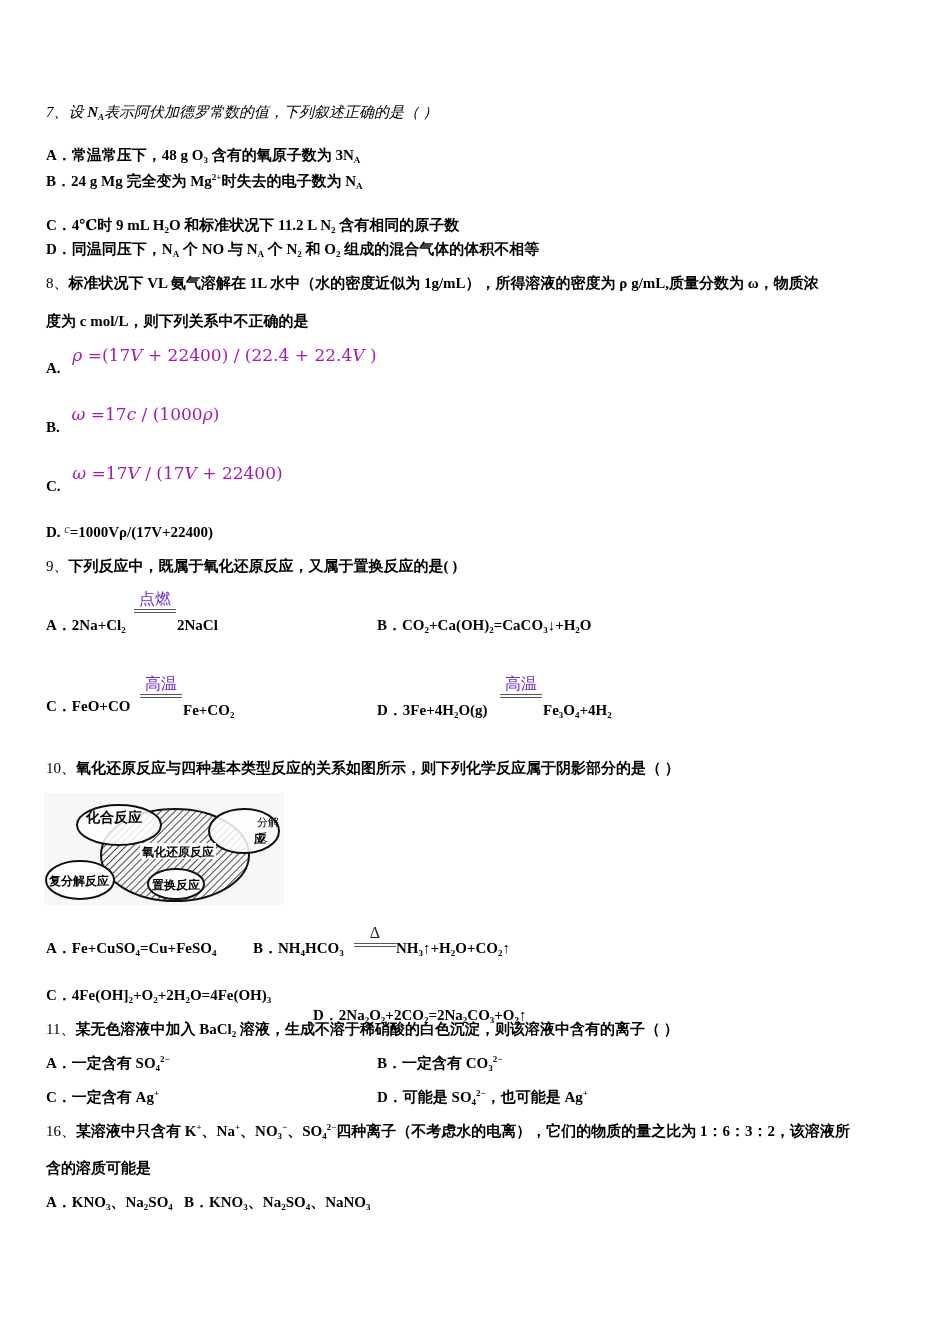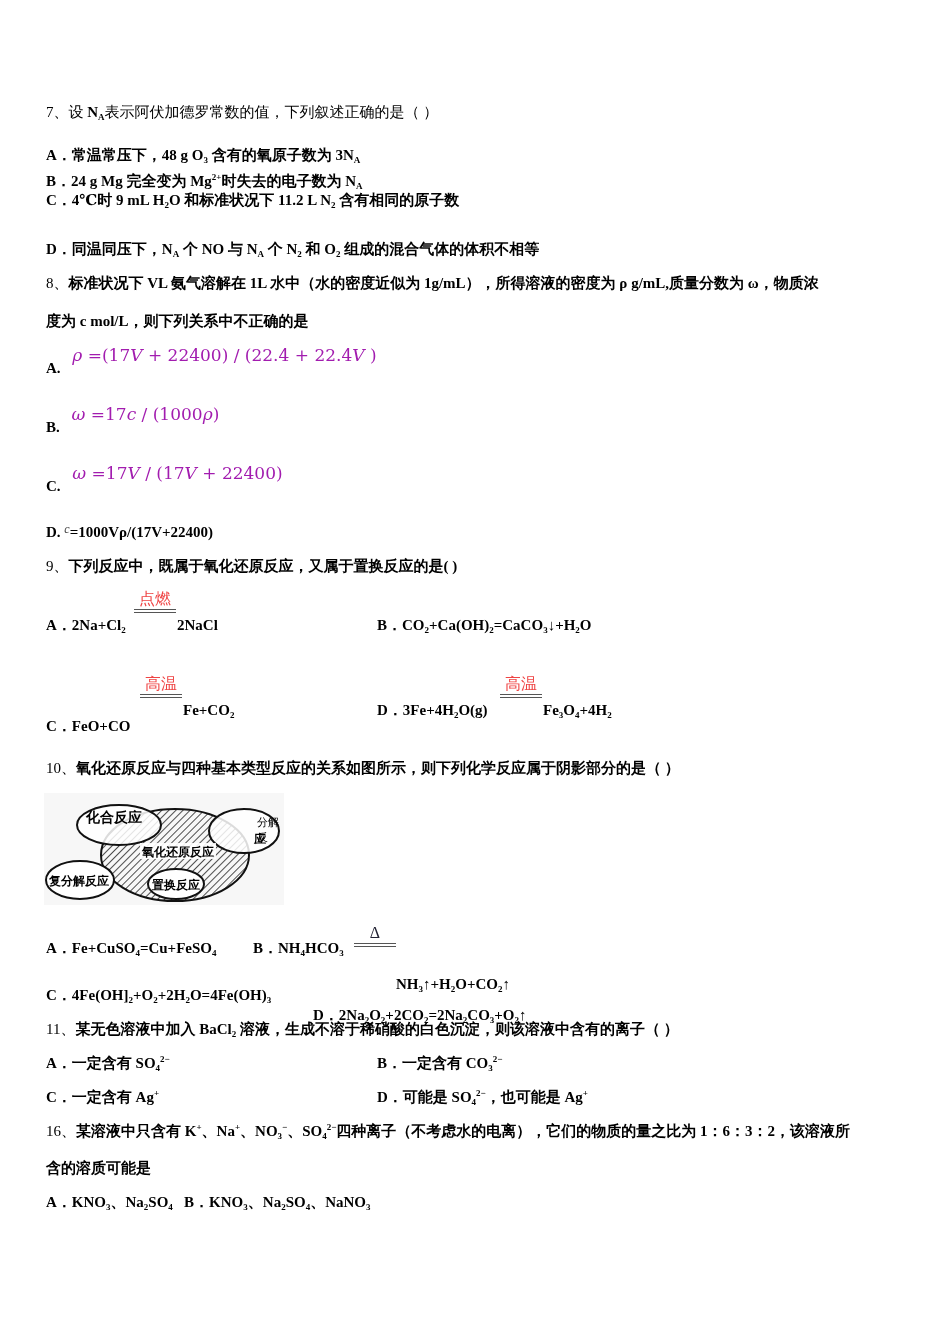--- a/index.html
+++ b/index.html
@@ -15,39 +15,39 @@
   .qnum { font-weight: normal; }
   .light { font-weight: normal; }
   sub { font-size: 9px; vertical-align: -3px; line-height: 0; }
   sup { font-size: 9px; vertical-align: 6px; line-height: 0; }
   .formula {
     font-family: "DejaVu Serif", serif; font-weight: normal;
     color: #a21caf; font-size: 17px; font-style: normal;
   }
   .formula i { font-style: italic; }
   .cond {
-    position: absolute; font-weight: normal; font-size: 16px; color: #ef4444;
+    position: absolute; font-weight: normal; font-size: 16px; color: #6d28d9;
     text-align: center; line-height: 18px;
   }
   .cond .dbl {
     display: block; border-top: 1px solid #555; border-bottom: 1px solid #555;
     height: 2px; margin-top: 1px;
   }
   .col2 { position: absolute; left: 377px; }
   .diagram { position: absolute; left: 44px; top: 793px; }
 </style>
 </head>
 <body>
 
-<div class="line" style="top:102px;">
+<div class="line" style="top:102px;font-style:italic;">
   <span class="qnum">7、</span><span class="light">设 </span>N<sub>A</sub><span class="light">表示阿伏加德罗常数的值，下列叙述正确的是（  ）</span>
 </div>
 <div class="line" style="top:137px;margin-top:8px;">A．常温常压下，48 g O<sub>3</sub> 含有的氧原子数为 3N<sub>A</sub></div>
 <div class="line" style="top:171px;">B．24 g Mg 完全变为 Mg<sup>2+</sup>时失去的电子数为 N<sub>A</sub></div>
-<div class="line" style="top:190px;">C．4℃时 9 mL H<sub>2</sub>O 和标准状况下 11.2 L N<sub>2</sub> 含有相同的原子数</div>
+<div class="line" style="top:215px;">C．4℃时 9 mL H<sub>2</sub>O 和标准状况下 11.2 L N<sub>2</sub> 含有相同的原子数</div>
 <div class="line" style="top:239px;">D．同温同压下，N<sub>A</sub> 个 NO 与 N<sub>A</sub> 个 N<sub>2</sub> 和 O<sub>2</sub> 组成的混合气体的体积不相等</div>
 
 <div class="line light" style="top:273px; font-weight:normal;">
   <span>8、</span><b>标准状况下 VL 氨气溶解在 1L 水中（水的密度近似为 1g/mL），所得溶液的密度为 ρ g/mL,质量分数为 ω，物质浓</b>
 </div>
 <div class="line" style="top:311px;">度为 c mol/L，则下列关系中不正确的是</div>
 
 <div class="line" style="top:357px;">
   <span>A.</span>
   <span class="formula" style="position:relative; top:-12px; margin-left:8px;"><i>ρ</i> =(17<i>V</i> + 22400) / (22.4 + 22.4<i>V</i> )</span>
@@ -74,21 +74,21 @@
 </div>
 <div class="cond" style="left:134px; top:590px; width:42px;">
   <span>点燃</span><span class="dbl"></span>
 </div>
 <div class="line" style="top:615px; left:177px;">2NaCl</div>
 
 <div class="line col2" style="top:615px;">
   <span>B．</span>CO<sub>2</sub>+Ca(OH)<sub>2</sub>=CaCO<sub>3</sub>↓+H<sub>2</sub>O
 </div>
 
-<div class="line" style="top:716px;">
+<div class="line" style="top:696px;">
   <span>C．</span>FeO+CO
 </div>
 <div class="cond" style="left:140px; top:675px; width:42px;">
   <span>高温</span><span class="dbl"></span>
 </div>
 <div class="line" style="top:700px; left:183px;">Fe+CO<sub>2</sub></div>
 
 <div class="line col2" style="top:700px;">
   <span>D．</span>3Fe+4H<sub>2</sub>O(g)
 </div>
@@ -124,21 +124,21 @@
   <span style="position:absolute; left:108px; top:84px; font-size:12px; font-weight:bold; font-family:'DejaVu Sans',sans-serif;">置换反应</span>
 </div>
 
 <div class="line" style="top:938px;">A．Fe+CuSO<sub>4</sub>=Cu+FeSO<sub>4</sub></div>
 <div class="line" style="top:938px; left:253px;">
   <span>B．</span>NH<sub>4</sub>HCO<sub>3</sub>
 </div>
 <div class="cond" style="left:354px; top:924px; width:42px; color:#223;">
   <span>Δ</span><span class="dbl"></span>
 </div>
-<div class="line" style="top:938px; left:396px;margin-top:36px;">NH<sub>3</sub>↑+H<sub>2</sub>O+CO<sub>2</sub>↑</div>
+<div class="line" style="top:938px; left:396px;">NH<sub>3</sub>↑+H<sub>2</sub>O+CO<sub>2</sub>↑</div>
 
 <div class="line" style="top:985px;">C．4Fe(OH]<sub>2</sub>+O<sub>2</sub>+2H<sub>2</sub>O=4Fe(OH)<sub>3</sub></div>
 <div class="line" style="top:985px; left:313px;margin-top:20px;">D．2Na<sub>2</sub>O<sub>2</sub>+2CO<sub>2</sub>=2Na<sub>2</sub>CO<sub>3</sub>+O<sub>2</sub>↑</div>
 
 <div class="line" style="top:1019px; font-weight:normal;">
   <span>11、</span><b>某无色溶液中加入 BaCl<sub>2</sub> 溶液，生成不溶于稀硝酸的白色沉淀，则该溶液中含有的离子（    ）</b>
 </div>
 <div class="line" style="top:1053px;">A．一定含有 SO<sub>4</sub><sup>2−</sup></div>
 <div class="line col2" style="top:1053px;">B．一定含有 CO<sub>3</sub><sup>2−</sup></div>
 <div class="line" style="top:1087px;">C．一定含有 Ag<sup>+</sup></div>

